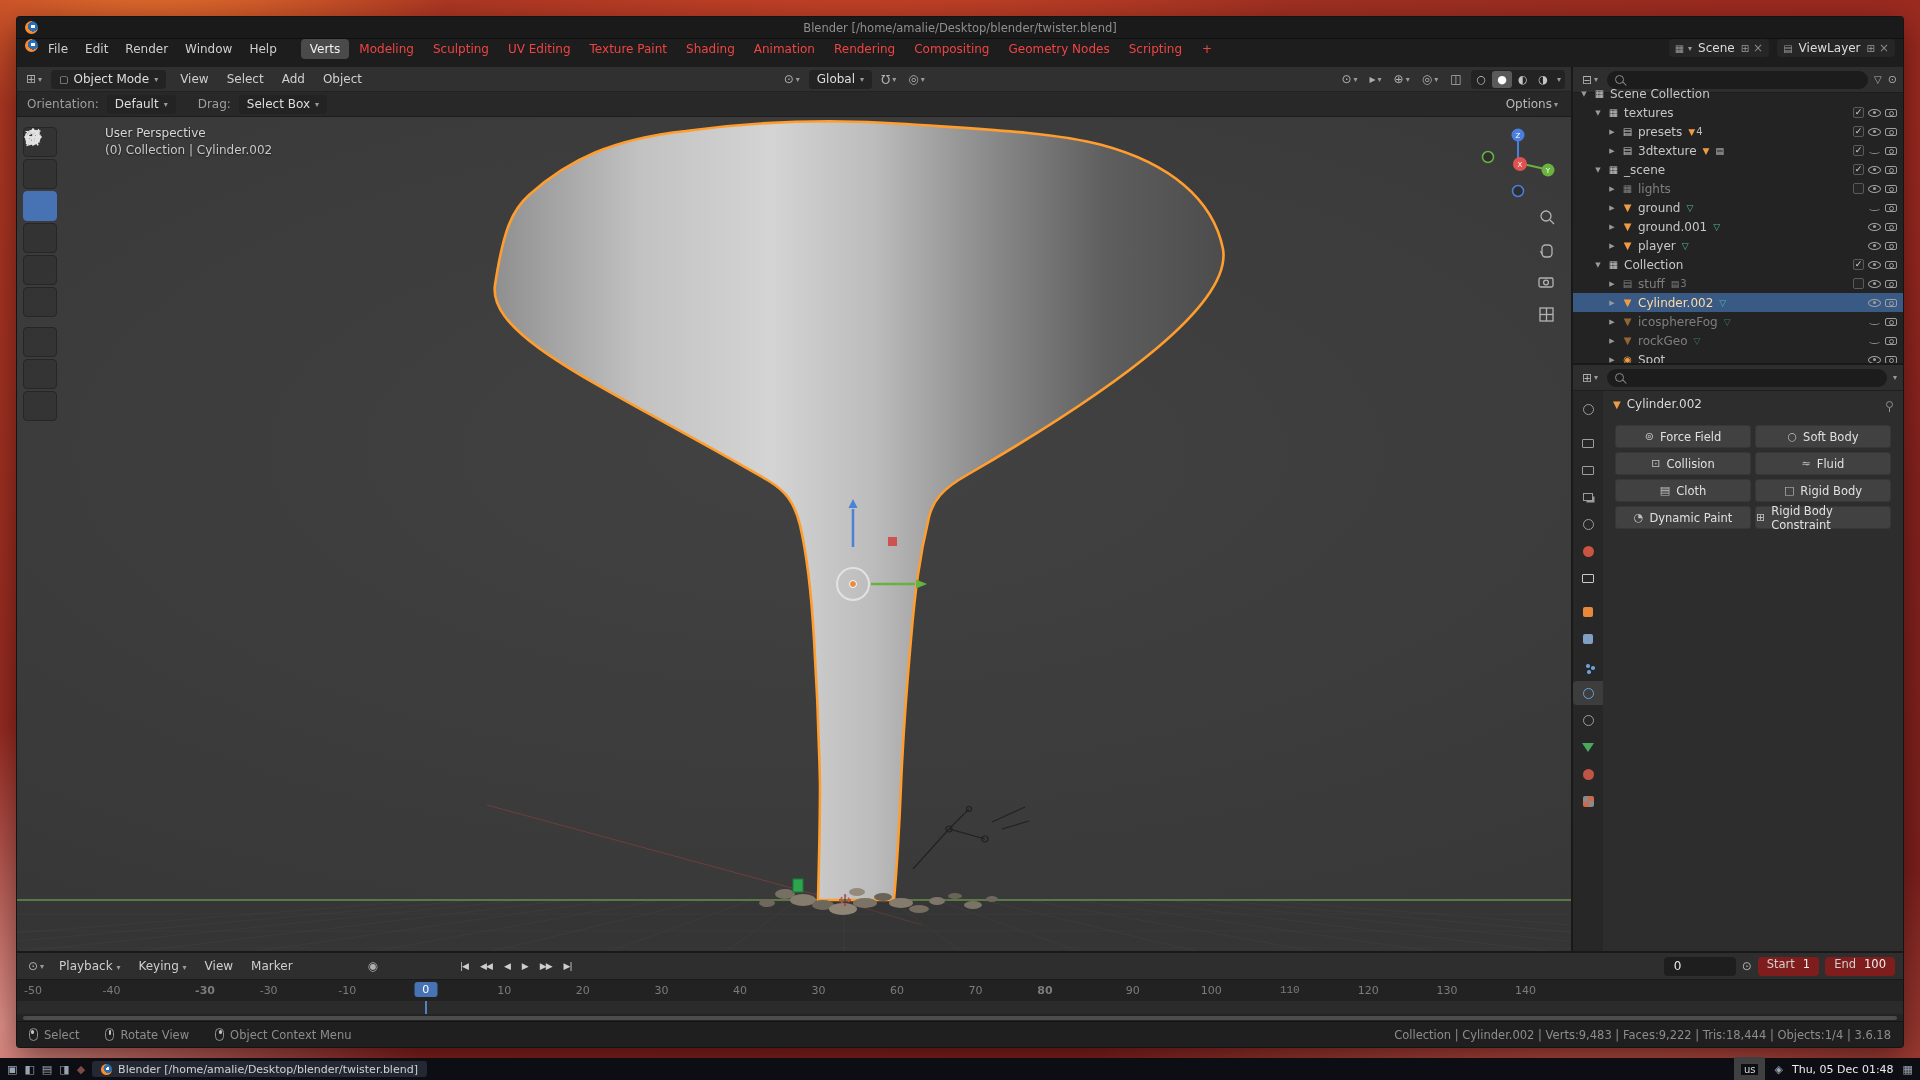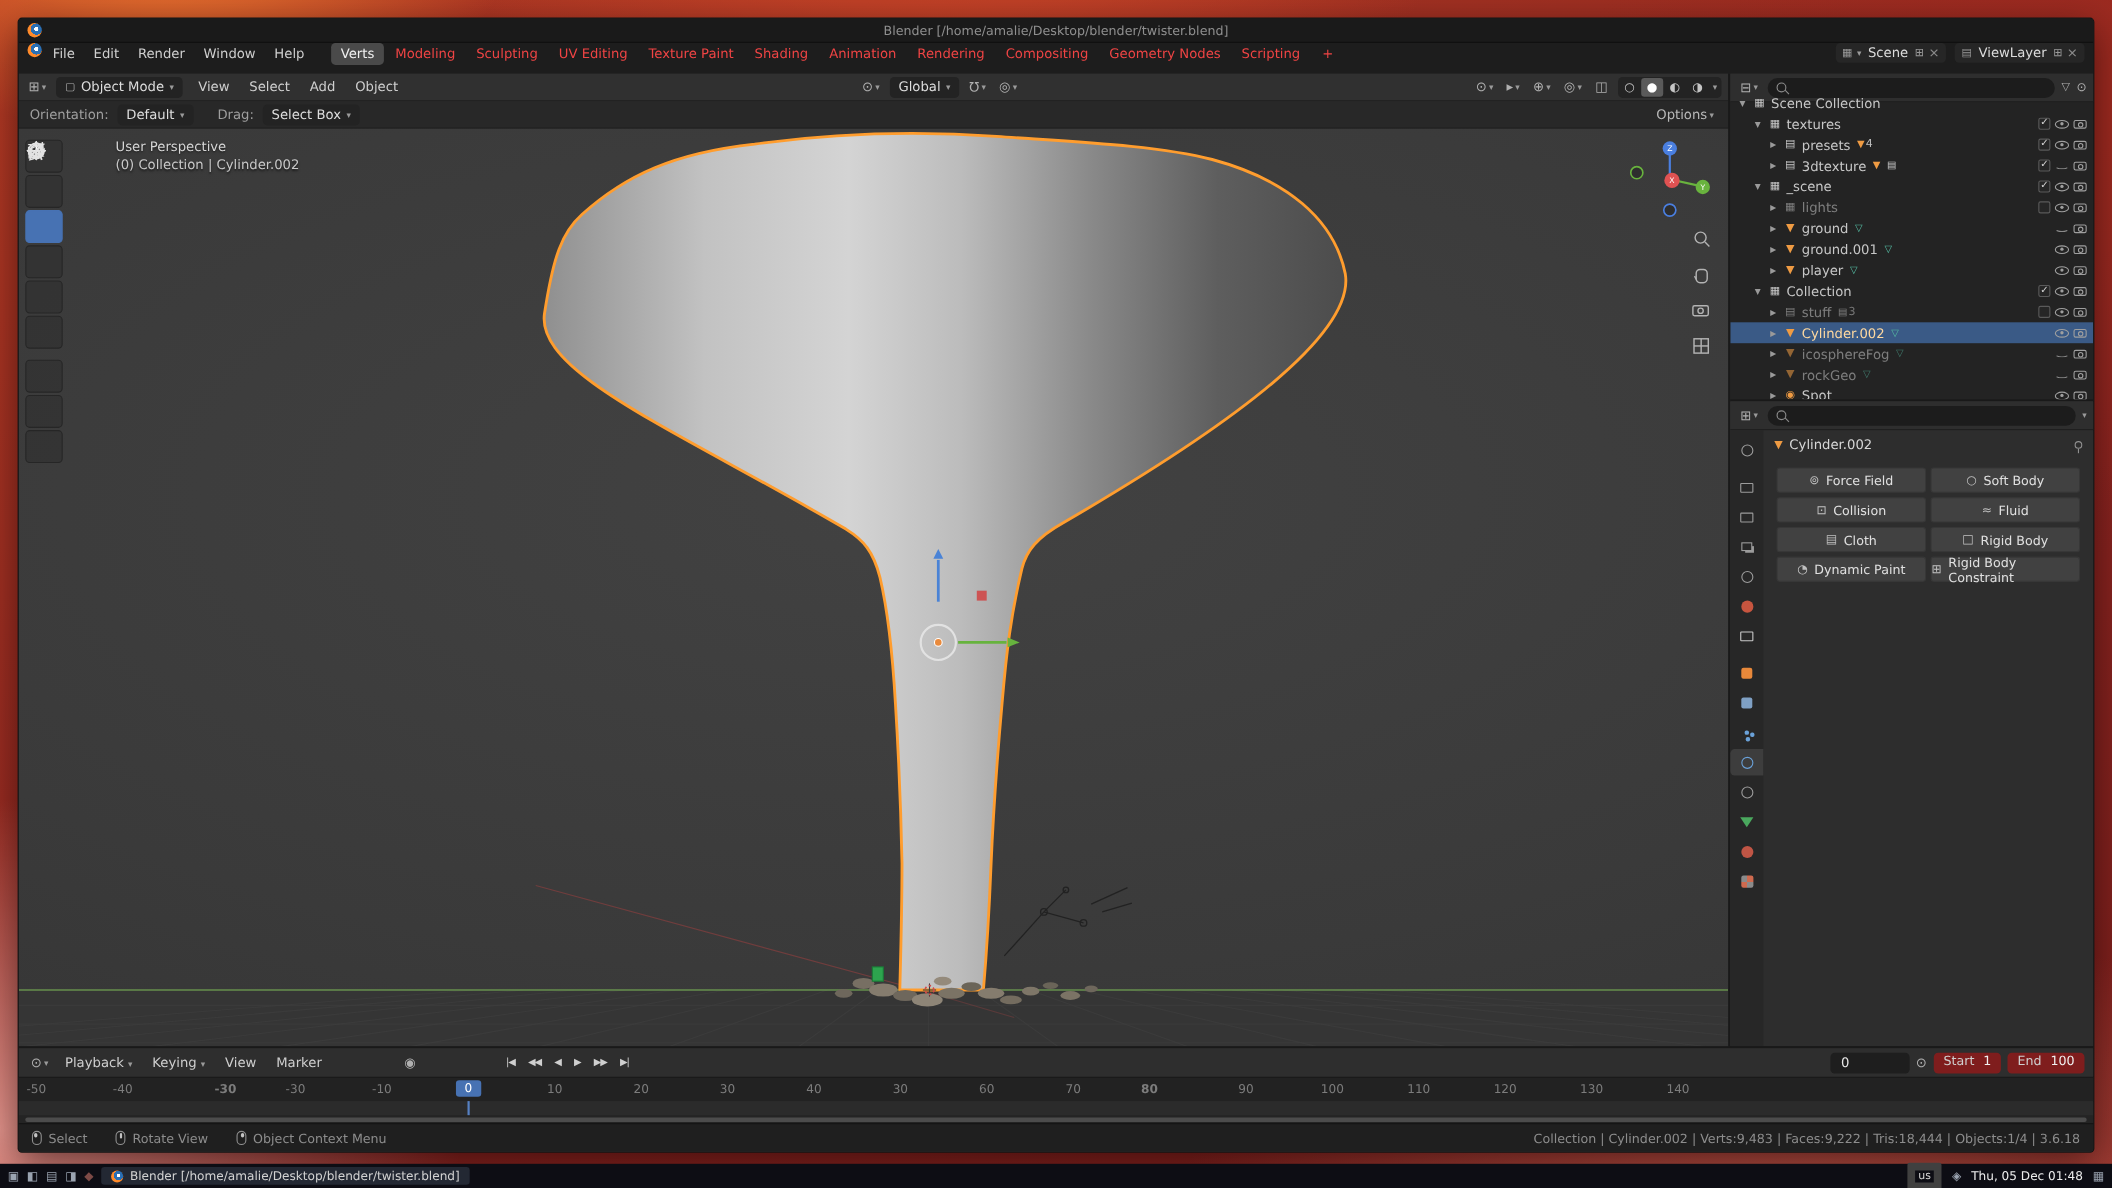--- a/index.html
+++ b/index.html
@@ -766,21 +766,21 @@
           <span class="tick" style="left: 487.3px;">10</span>
           <span class="tick" style="left: 565.85px;">20</span>
           <span class="tick" style="left: 644.4px;">30</span>
           <span class="tick" style="left: 722.95px;">40</span>
           <span class="tick" style="left: 801.5px;">30</span>
           <span class="tick" style="left: 880.05px;">60</span>
           <span class="tick" style="left: 958.6px;">70</span>
           <span class="tick" style="left: 1028px; font-weight: bold;">80</span>
           <span class="tick" style="left: 1115.7px;">90</span>
           <span class="tick" style="left: 1194.25px;">100</span>
-          <span class="tick" style="left: 1272.8px;">110</span>
+          <span class="tick" style="left: 1272.8px; font-family: Liberation Mono, monospace;">110</span>
           <span class="tick" style="left: 1351.35px;">120</span>
           <span class="tick" style="left: 1429.9px;">130</span>
           <span class="tick" style="left: 1508.45px;">140</span>
         </div>
       <div class="tl-tracks" id="tl-tracks">
         <span class="playhead-line" id="ph-line" style="left: 407.75px;"></span>
       </div>
       <div class="tl-scroll">
           <span class="bar"></span>
         </div>

